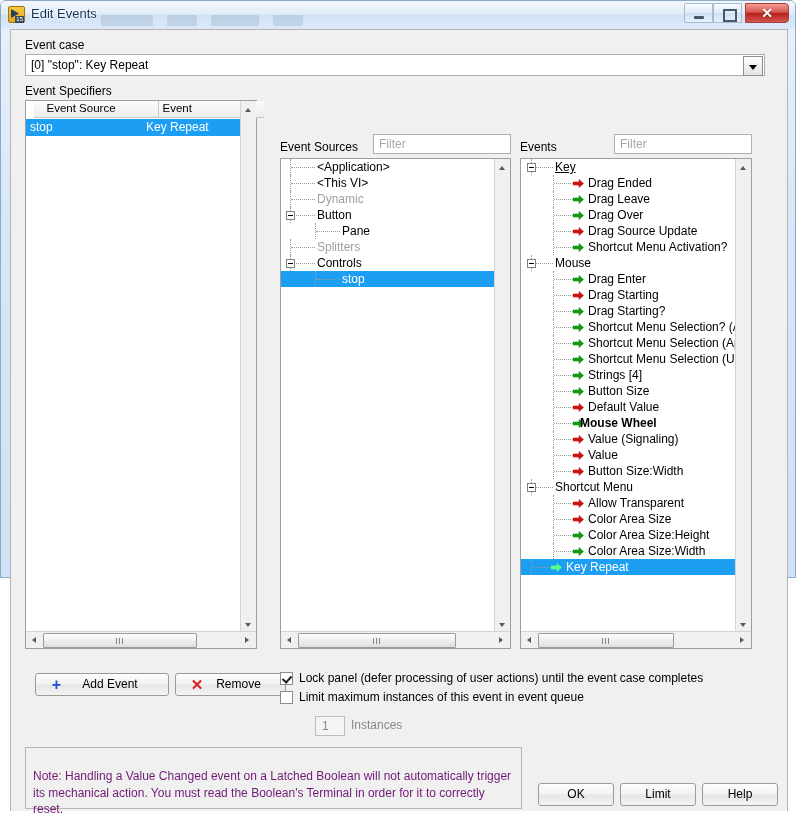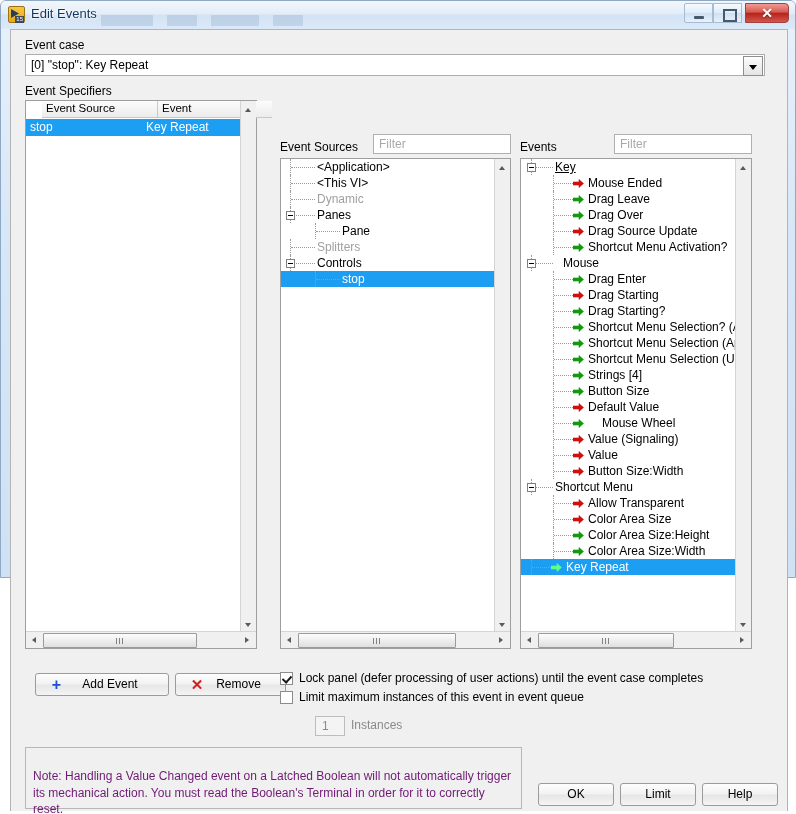--- a/index.html
+++ b/index.html
@@ -147,25 +147,26 @@
   #lbl-specifiers { left: 14px; top: 54px; }
 
   
   #spec-panel {
     position: absolute; left: 14px; top: 70px;
     width: 232px; height: 549px;
     background: #ffffff;
     border: 1px solid #9e9e9e;
   }
   #spec-header {
-    position: absolute; left: 16px; top: 0;
+    position: absolute; left: 8px; top: 0;
     width: 230px; height: 17px;
     background: linear-gradient(to bottom, #fcfcfc, #ececec);
     border-bottom: 1px solid #c8c8c8;
     display: flex;
+    justify-content: center;
   }
   .spec-col-h {
     font-size: 11.5px; color: #000;
     padding: 1px 0 0 4px;
     border-right: 1px solid #c8c8c8;
     height: 17px;
   }
   #spec-col-h-0 { width: 116px; }
   #spec-col-h-1 { width: 97px; border-right: none; }
   #spec-vscroll {
@@ -485,21 +486,21 @@
           </div>
           <div class="tnode dim" style="height: 16px; line-height: 16px;">
             <div class="trunk" style="left: 9px; top: 0px; height: 16px;"></div>
             <div class="elbow" style="left: 10px; width: 24px;"></div>
             <span class="tlabel" style="position: absolute; left: 36px; top: 0px;">Dynamic</span>
           </div>
           <div class="tnode" style="height: 16px; line-height: 16px;">
             <div class="trunk" style="left: 9px; top: 0px; height: 16px;"></div>
             <div class="elbow" style="left: 10px; width: 24px;"></div>
             <div class="expander" style="left: 5px;"></div>
-            <span class="tlabel" style="position: absolute; left: 36px; top: 0px;">Panes</span>
+            <span class="tlabel" style="position: absolute; left: 36px; top: 0px;">Button</span>
           </div>
           <div class="tnode" style="height: 16px; line-height: 16px;">
             <div class="trunk" style="left: 34px; top: 0px; height: 16px;"></div>
             <div class="elbow" style="left: 35px; width: 24px;"></div>
             <span class="tlabel" style="position: absolute; left: 61px; top: 0px;">Pane</span>
           </div>
           <div class="tnode dim" style="height: 16px; line-height: 16px;">
             <div class="trunk" style="left: 9px; top: 0px; height: 16px;"></div>
             <div class="elbow" style="left: 10px; width: 24px;"></div>
             <span class="tlabel" style="position: absolute; left: 36px; top: 0px;">Splitters</span>
@@ -548,21 +549,21 @@
             <span class="tlabel" style="position: absolute; left: 34px; top: 0px; text-decoration: underline;">Key</span>
           </div>
           <div class="tnode" style="height: 16px; line-height: 16px;">
             <div class="trunk" style="left: 32px; top: 0px; height: 16px;"></div>
             <div class="elbow" style="left: 33px; width: 21px;"></div>
             <div class="ev-arrow" style="left: 52px;">
               <svg width="11" height="9" viewBox="0 0 11 9">
                 <path d="M0 3 L6 3 L6 0.5 L10.5 4.5 L6 8.5 L6 6 L0 6 Z" fill="#cc1111" stroke="#cc1111" stroke-width="0.6"></path>
               </svg>
             </div>
-            <span class="tlabel" style="position: absolute; left: 67px; top: 0px;">Mouse Ended</span>
+            <span class="tlabel" style="position: absolute; left: 67px; top: 0px;">Drag Ended</span>
           </div>
           <div class="tnode" style="height: 16px; line-height: 16px;">
             <div class="trunk" style="left: 32px; top: 0px; height: 16px;"></div>
             <div class="elbow" style="left: 33px; width: 21px;"></div>
             <div class="ev-arrow" style="left: 52px;">
               <svg width="11" height="9" viewBox="0 0 11 9">
                 <path d="M0 3 L6 3 L6 0.5 L10.5 4.5 L6 8.5 L6 6 L0 6 Z" fill="#119911" stroke="#119911" stroke-width="0.6"></path>
               </svg>
             </div>
             <span class="tlabel" style="position: absolute; left: 67px; top: 0px;">Drag Leave</span>
@@ -594,21 +595,21 @@
               <svg width="11" height="9" viewBox="0 0 11 9">
                 <path d="M0 3 L6 3 L6 0.5 L10.5 4.5 L6 8.5 L6 6 L0 6 Z" fill="#119911" stroke="#119911" stroke-width="0.6"></path>
               </svg>
             </div>
             <span class="tlabel" style="position: absolute; left: 67px; top: 0px;">Shortcut Menu Activation?</span>
           </div>
           <div class="tnode" style="height: 16px; line-height: 16px;">
             <div class="trunk" style="left: 10px; top: 0px; height: 16px;"></div>
             <div class="elbow" style="left: 11px; width: 21px;"></div>
             <div class="expander" style="left: 6px;"></div>
-            <span class="tlabel" style="position: absolute; left: 34px; top: 0px; margin-left: 8px;">Mouse</span>
+            <span class="tlabel" style="position: absolute; left: 34px; top: 0px;">Mouse</span>
           </div>
           <div class="tnode" style="height: 16px; line-height: 16px;">
             <div class="trunk" style="left: 32px; top: 0px; height: 16px;"></div>
             <div class="elbow" style="left: 33px; width: 21px;"></div>
             <div class="ev-arrow" style="left: 52px;">
               <svg width="11" height="9" viewBox="0 0 11 9">
                 <path d="M0 3 L6 3 L6 0.5 L10.5 4.5 L6 8.5 L6 6 L0 6 Z" fill="#119911" stroke="#119911" stroke-width="0.6"></path>
               </svg>
             </div>
             <span class="tlabel" style="position: absolute; left: 67px; top: 0px;">Drag Enter</span>
@@ -694,21 +695,21 @@
             <span class="tlabel" style="position: absolute; left: 67px; top: 0px;">Default Value</span>
           </div>
           <div class="tnode" style="height: 16px; line-height: 16px;">
             <div class="trunk" style="left: 32px; top: 0px; height: 16px;"></div>
             <div class="elbow" style="left: 33px; width: 21px;"></div>
             <div class="ev-arrow" style="left: 52px;">
               <svg width="11" height="9" viewBox="0 0 11 9">
                 <path d="M0 3 L6 3 L6 0.5 L10.5 4.5 L6 8.5 L6 6 L0 6 Z" fill="#119911" stroke="#119911" stroke-width="0.6"></path>
               </svg>
             </div>
-            <span class="tlabel" style="position: absolute; left: 81px; top: 0px;">Mouse Wheel</span>
+            <span class="tlabel" style="position: absolute; left: 59px; top: 0px; font-weight: bold;">Mouse Wheel</span>
           </div>
           <div class="tnode" style="height: 16px; line-height: 16px;">
             <div class="trunk" style="left: 32px; top: 0px; height: 16px;"></div>
             <div class="elbow" style="left: 33px; width: 21px;"></div>
             <div class="ev-arrow" style="left: 52px;">
               <svg width="11" height="9" viewBox="0 0 11 9">
                 <path d="M0 3 L6 3 L6 0.5 L10.5 4.5 L6 8.5 L6 6 L0 6 Z" fill="#cc1111" stroke="#cc1111" stroke-width="0.6"></path>
               </svg>
             </div>
             <span class="tlabel" style="position: absolute; left: 67px; top: 0px;">Value (Signaling)</span>

